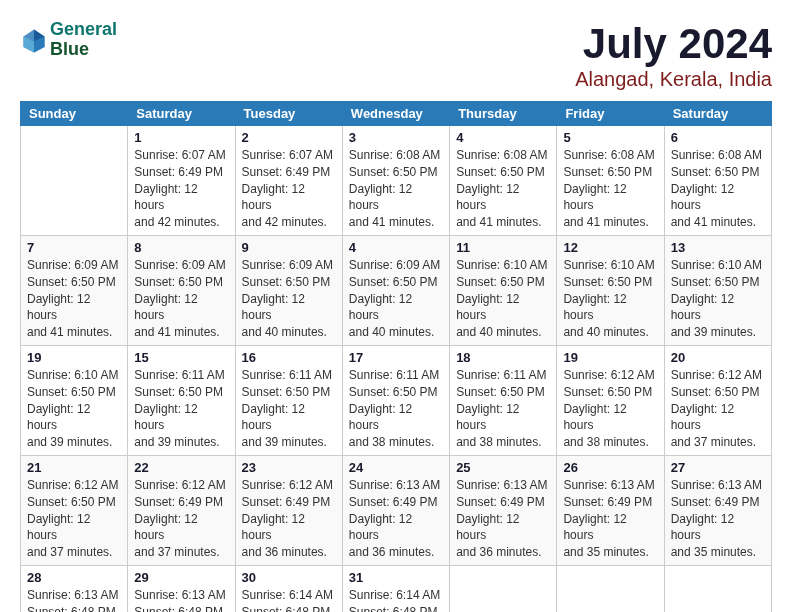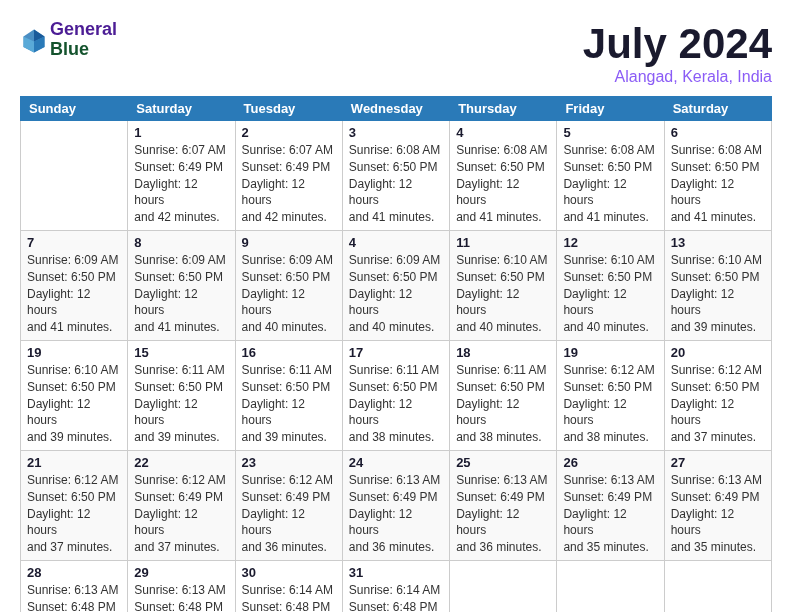--- a/index.html
+++ b/index.html
@@ -21,38 +21,38 @@
       align-items: center;
       gap: 0;
     }
     .logo-text {
       font-size: 18px;
       font-weight: bold;
       color: #1a1a2e;
       line-height: 1.1;
     }
     .logo-text span {
-      color: #4c1d95;
+      color: #0f766e;
     }
     .logo-icon {
       width: 28px;
       height: 28px;
       margin-right: 2px;
     }
     .title-area {
       text-align: right;
     }
     .month-year {
       font-size: 42px;
       font-weight: bold;
       color: #1a1a2e;
     }
     .location {
-      font-size: 16px;
-      color: #8b5cf6;
+      font-size: 20px;
+      color: #7f1d1d;
     }
     table {
       width: 100%;
       border-collapse: collapse;
       font-size: 11px;
     }
     .day-header {
       background-color: #2a7ab8;
       color: #fff;
       font-weight: bold;

